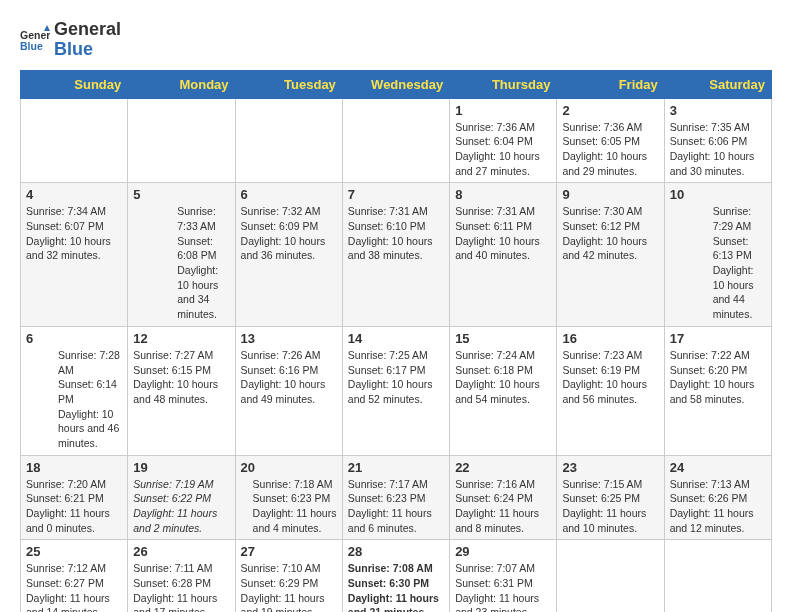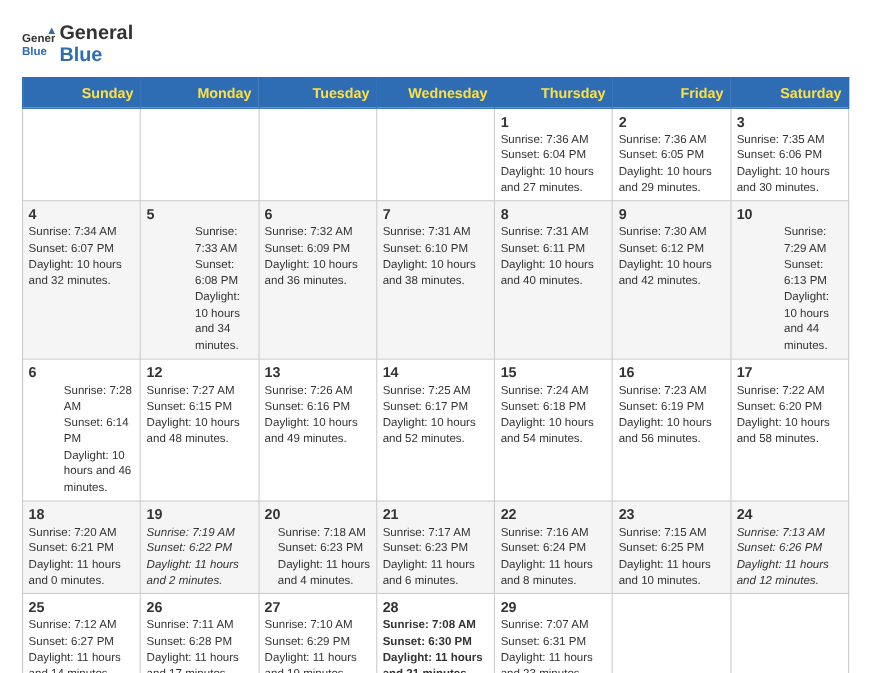--- a/index.html
+++ b/index.html
@@ -256,21 +256,21 @@
 Daylight: 11 hours and 8 minutes.</div>
         </td>
         <td>
           <span class="day-number">23</span>
           <div class="day-info" style="white-space: pre-line;">Sunrise: 7:15 AM
 Sunset: 6:25 PM
 Daylight: 11 hours and 10 minutes.</div>
         </td>
         <td>
           <span class="day-number">24</span>
-          <div class="day-info" style="white-space: pre-line; font-style: italic;">Sunrise: 7:13 AM
+          <div class="day-info" style="white-space: pre-line;">Sunrise: 7:13 AM
 Sunset: 6:26 PM
 Daylight: 11 hours and 12 minutes.</div>
         </td>
       </tr>
       <tr>
         <td>
           <span class="day-number">25</span>
           <div class="day-info" style="white-space: pre-line;">Sunrise: 7:12 AM
 Sunset: 6:27 PM
 Daylight: 11 hours and 14 minutes.</div>

